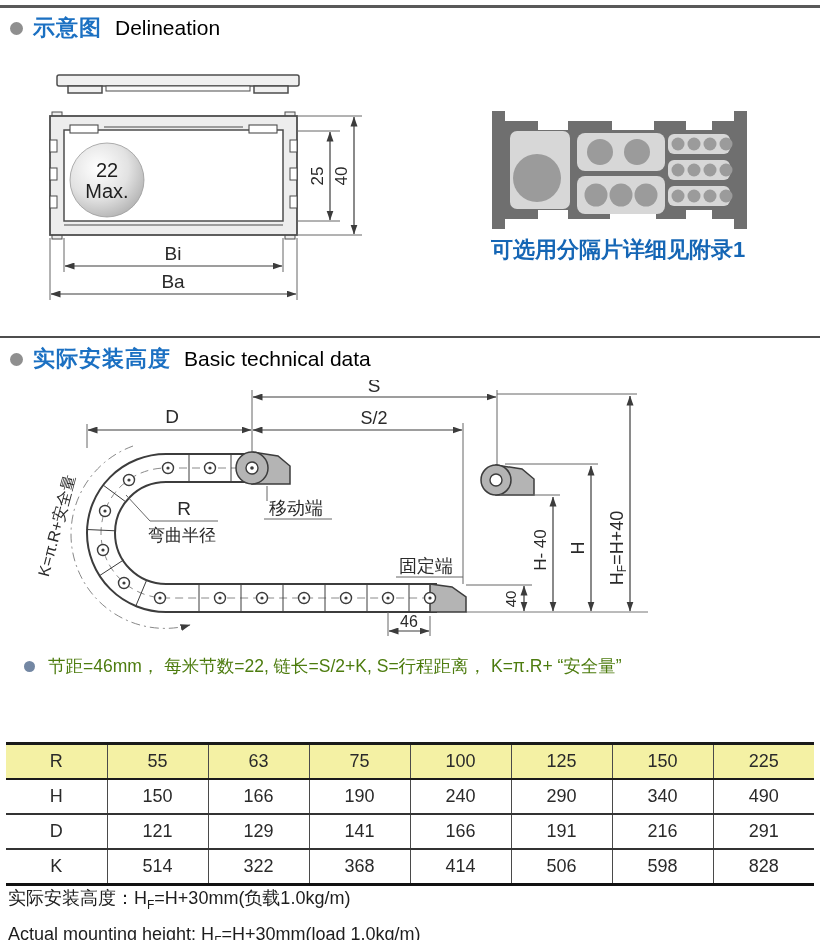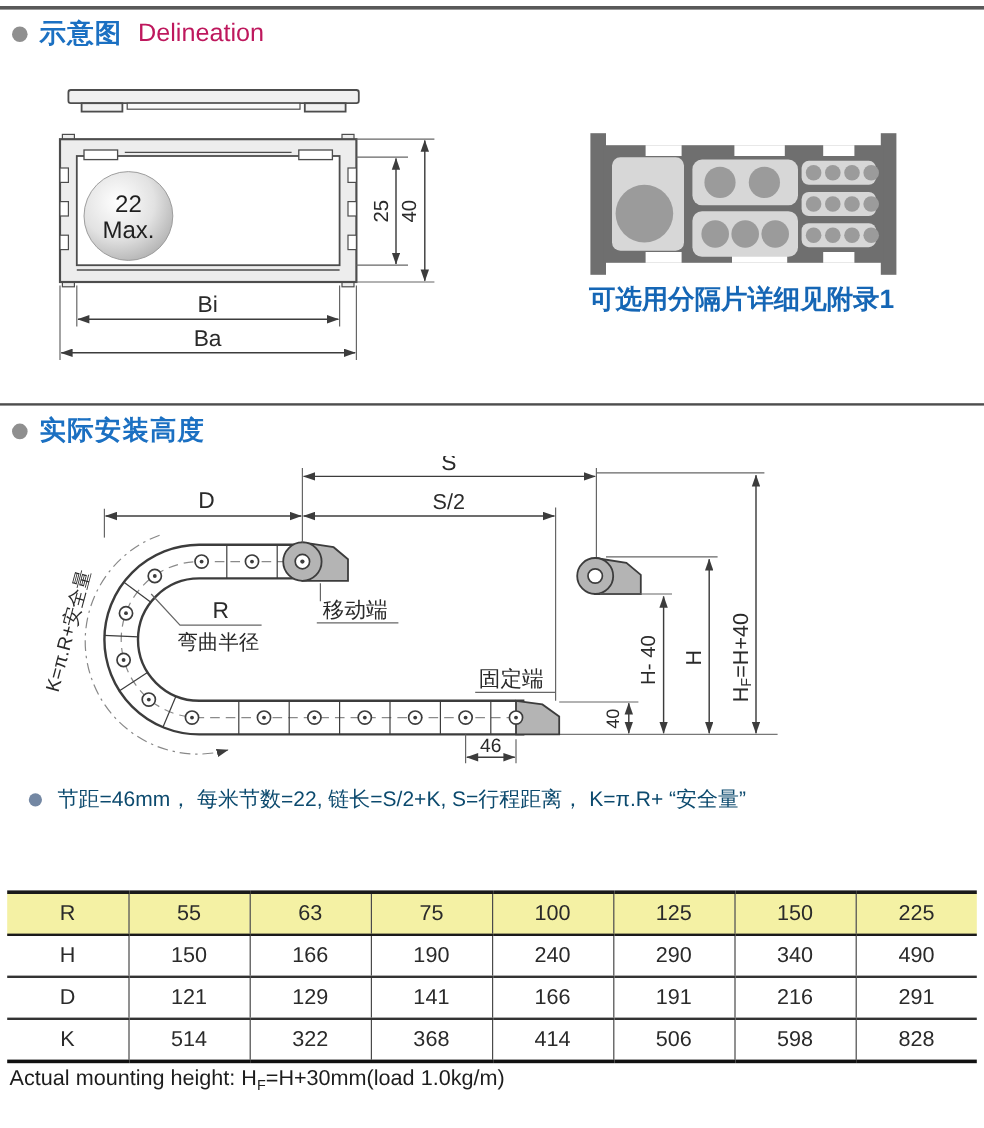--- a/index.html
+++ b/index.html
@@ -2,22 +2,22 @@
 <html><head>
 <meta charset="utf-8">
 <style>
   html,body{margin:0;padding:0;background:#fff;}
   .page{position:relative;width:820px;height:940px;background:#fff;overflow:hidden;
         font-family:"Liberation Sans", sans-serif;color:#222;}
   .rule{position:absolute;left:0;width:820px;background:#595959;}
   .sec-h{position:absolute;left:10px;display:flex;align-items:center;}
   .sec-bullet{width:13px;height:13px;border-radius:50%;background:#8f8f8f;margin-right:10px;flex:0 0 auto;}
   .sec-cn{font-size:22px;font-weight:bold;color:#1b70c2;letter-spacing:1px;}
-  .sec-en{font-size:21px;color:#be185d;margin-left:13px;}
-  .note-line{position:absolute;left:24px;display:flex;align-items:center;font-size:17.5px;color:#0c4a6e;}
+  .sec-en{font-size:21px;color:#000000;margin-left:13px;}
+  .note-line{position:absolute;left:24px;display:flex;align-items:center;font-size:17.5px;color:#4d7c0f;}
   .note-bullet{width:11px;height:11px;border-radius:50%;background:#7387a3;margin-right:13px;flex:0 0 auto;}
   .spec-table{position:absolute;left:6px;top:742px;width:808px;border-collapse:collapse;table-layout:fixed;}
   .spec-table td{text-align:center;font-size:18px;color:#2a2a2a;height:33px;padding:0;
                  border-left:1.5px solid #4a4a4a;}
   .spec-table td:first-child{border-left:none;}
   .spec-table tr.hdr td{background:#f4f1a4;border-top:3px solid #1a1a1a;border-bottom:2.5px solid #1a1a1a;}
   .spec-table tr.mid td{border-bottom:2px solid #333;}
   .spec-table tr.last td{border-bottom:3px solid #111;}
   .footer-notes{position:absolute;left:8px;top:884px;font-size:18px;color:#1d1d1d;line-height:29px;}
   .footer-notes sub{font-size:12px;}
@@ -154,20 +154,21 @@
       </g>
     </g>
     <text x="618" y="257" text-anchor="middle" font-size="22" font-weight="bold" fill="#1566b5">可选用分隔片详细见附录1</text>
   </svg>
 
   <div class="rule" style="top:336px;height:2px;background:#4e4e4e;"></div>
 
   <div class="sec-h" style="top:344px;">
     <span class="sec-bullet"></span>
     <span class="sec-cn">实际安装高度</span>
+    <span class="sec-en">Basic technical data</span>
   </div>
 
   <svg style="position:absolute;left:0;top:380px;" width="820" height="268" viewBox="0 380 820 268">
 
     <line x1="466" y1="612" x2="648" y2="612" stroke="#777" stroke-width="1"></line>
 
     <path d="M133,446 A94,94 0 0 0 190,625" fill="none" stroke="#888" stroke-width="1" stroke-dasharray="9 4 2 4" marker-end="url(#ae)"></path>
 
     <g>
       <path d="M 252,468 L 166,468 A 65 65 0 0 0 166,598 L 437,598" fill="none" stroke="#3c3c3c" stroke-width="30"></path>
@@ -354,16 +355,17 @@
       <td>368</td>
       <td>414</td>
       <td>506</td>
       <td>598</td>
       <td>828</td>
     </tr>
   </tbody>
     </table>
 
   <div class="footer-notes">
+    <div><span>实际安装高度：H</span><sub>F</sub><span>=H+30mm(负载1.0kg/m)</span></div>
     <div><span>Actual mounting height: H</span><sub>F</sub><span>=H+30mm(load 1.0kg/m)</span></div>
   </div>
 
 </div>
 
 </body></html>

